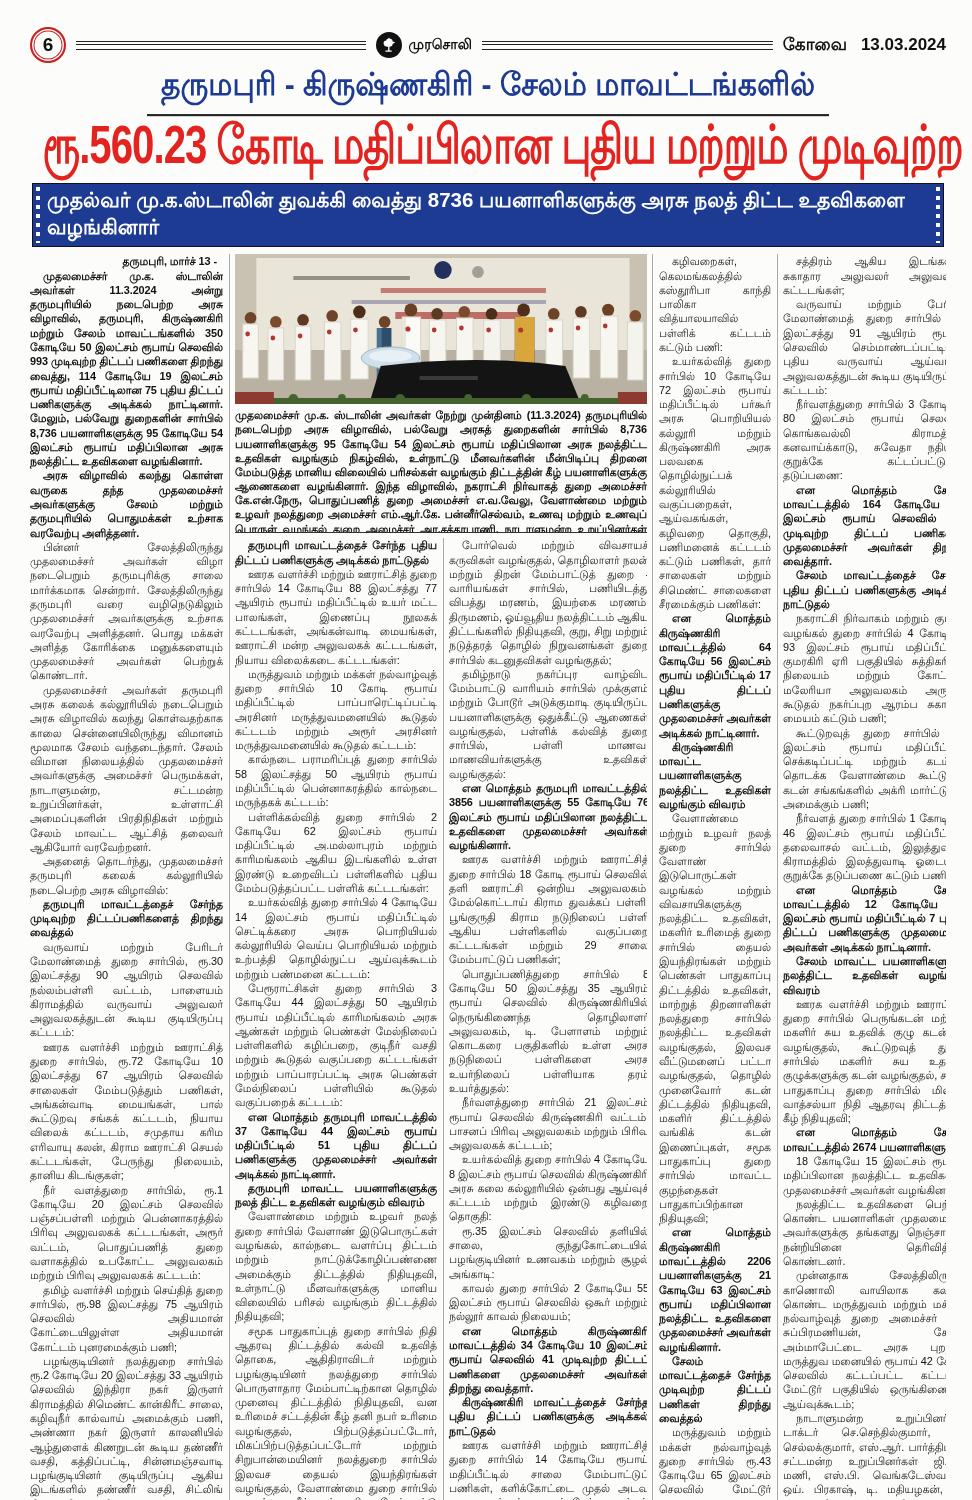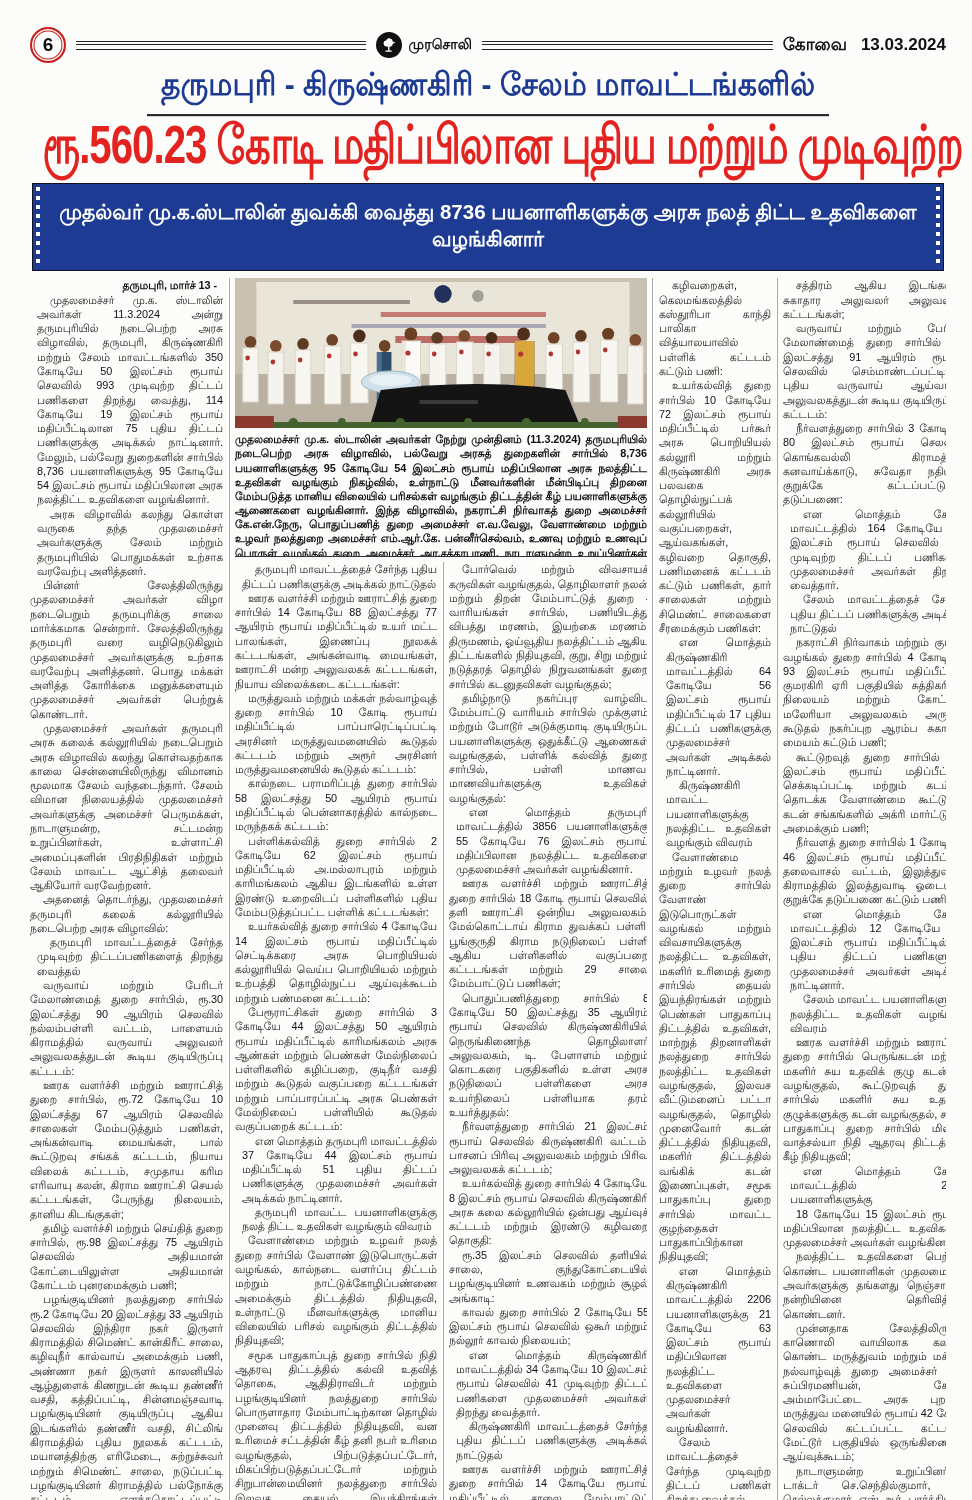--- a/index.html
+++ b/index.html
@@ -30,32 +30,32 @@
     display:inline-block;color:#1d3b92;font-weight:800;font-size:30px;
     border-bottom:2px solid #222;padding:0 14px 7px;transform:scaleY(1.05);
   }
   .mainhead{
     margin:8px 0 0;text-align:center;color:#e32320;font-weight:900;
     font-size:41px;line-height:1.08;letter-spacing:-1px;white-space:nowrap;
   }
   .mainhead span{display:inline-block;transform:scale(.98,1.3);transform-origin:center;}
   .subbar{
     margin:16px 2px 0;background:#1d3b92;border:1.6px solid #101020;color:#fff;
-    text-align:center;font-weight:700;font-size:20.5px;padding:16px 14px;position:relative;
+    font-weight:700;font-size:20.5px;padding:4px 14px;position:relative;
   }
   .subbar:before,.subbar:after{
     content:"";position:absolute;top:3px;bottom:3px;width:4px;
     background:repeating-linear-gradient(#fff 0 4px,transparent 4px 9px);
   }
   .subbar:before{left:3px;} .subbar:after{right:3px;}
   
   .bodyflex{display:flex;margin-top:7px;height:1252px;overflow:hidden;}
   .col{overflow:hidden;font-size:10.9px;line-height:1.31;letter-spacing:-.1px;}
   .col p{margin:0;text-align:justify;text-indent:13px;}
-  .col p.b{font-weight:400;margin-left:7px;}
+  .col p.b{font-weight:700;}
   .col p.dl{font-weight:700;text-align:right;text-indent:0;padding-right:6px;}
   .c1{width:193px;flex:0 0 auto;}
   .mid{width:424px;flex:0 0 auto;margin:0 6px;padding:0 5px;border-left:1px solid #aaa;border-right:1px solid #aaa;box-sizing:border-box;display:flex;flex-direction:column;}
   .photo{margin:0;height:150px;background:#c9c3b4;position:relative;overflow:hidden;flex:0 0 auto;}
   .photo svg{display:block;width:100%;height:100%;}
   .caption{
     flex:0 0 auto;height:120px;overflow:hidden;margin-top:4px;padding-bottom:4px;
     border-bottom:1.4px solid #333;font-size:10.9px;font-weight:600;line-height:1.3;text-align:justify;letter-spacing:-.1px;
   }
   .midcols{flex:1;display:flex;margin-top:5px;overflow:hidden;}
@@ -106,20 +106,21 @@
     <div class="col c1">
         <p class="dl">தருமபுரி, மார்ச் 13 -</p>
         <p class="b">முதலமைச்சர் மு.க. ஸ்டாலின் அவர்கள் 11.3.2024 அன்று தருமபுரியில் நடைபெற்ற அரசு விழாவில், தருமபுரி, கிருஷ்ணகிரி மற்றும் சேலம் மாவட்டங்களில் 350 கோடியே 50 இலட்சம் ரூபாய் செலவில் 993 முடிவுற்ற திட்டப் பணிகளை திறந்து வைத்து, 114 கோடியே 19 இலட்சம் ரூபாய் மதிப்பீட்டிலான 75 புதிய திட்டப் பணிகளுக்கு அடிக்கல் நாட்டினார். மேலும், பல்வேறு துறைகளின் சார்பில் 8,736 பயனாளிகளுக்கு 95 கோடியே 54 இலட்சம் ரூபாய் மதிப்பிலான அரசு நலத்திட்ட உதவிகளை வழங்கினார்.</p>
         <p class="b">அரசு விழாவில் கலந்து கொள்ள வருகை தந்த முதலமைச்சர் அவர்களுக்கு சேலம் மற்றும் தருமபுரியில் பொதுமக்கள் உற்சாக வரவேற்பு அளித்தனர்.</p>
         <p>பின்னர் சேலத்திலிருந்து முதலமைச்சர் அவர்கள் விழா நடைபெறும் தருமபுரிக்கு சாலை மார்க்கமாக சென்றார். சேலத்திலிருந்து தருமபுரி வரை வழிநெடுகிலும் முதலமைச்சர் அவர்களுக்கு உற்சாக வரவேற்பு அளித்தனர். பொது மக்கள் அளித்த கோரிக்கை மனுக்களையும் முதலமைச்சர் அவர்கள் பெற்றுக் கொண்டார்.</p>
         <p>முதலமைச்சர் அவர்கள் தருமபுரி அரசு கலைக் கல்லூரியில் நடைபெறும் அரசு விழாவில் கலந்து கொள்வதற்காக காலை சென்னையிலிருந்து விமானம் மூலமாக சேலம் வந்தடைந்தார். சேலம் விமான நிலையத்தில் முதலமைச்சர் அவர்களுக்கு அமைச்சர் பெருமக்கள், நாடாளுமன்ற, சட்டமன்ற உறுப்பினர்கள், உள்ளாட்சி அமைப்புகளின் பிரதிநிதிகள் மற்றும் சேலம் மாவட்ட ஆட்சித் தலைவர் ஆகியோர் வரவேற்றனர்.</p>
         <p>அதனைத் தொடர்ந்து, முதலமைச்சர் தருமபுரி கலைக் கல்லூரியில் நடைபெற்ற அரசு விழாவில்:</p>
         <p class="b">தருமபுரி மாவட்டத்தைச் சேர்ந்த முடிவுற்ற திட்டப்பணிகளைத் திறந்து வைத்தல்</p>
         <p>வருவாய் மற்றும் பேரிடர் மேலாண்மைத் துறை சார்பில், ரூ.30 இலட்சத்து 90 ஆயிரம் செலவில் நல்லம்பள்ளி வட்டம், பாளையம் கிராமத்தில் வருவாய் அலுவலர் அலுவலகத்துடன் கூடிய குடியிருப்பு கட்டடம்:</p>
         <p>ஊரக வளர்ச்சி மற்றும் ஊராட்சித் துறை சார்பில், ரூ.72 கோடியே 10 இலட்சத்து 67 ஆயிரம் செலவில் சாலைகள் மேம்படுத்தும் பணிகள், அங்கன்வாடி மையங்கள், பால் கூட்டுறவு சங்கக் கட்டடம், நியாய விலைக் கட்டடம், சமுதாய கரிம எரிவாயு கலன், கிராம ஊராட்சி செயல் கட்டடங்கள், பேருந்து நிலையம், தானிய கிடங்குகள்;</p>
+        <p>நீர் வளத்துறை சார்பில், ரூ.1 கோடியே 20 இலட்சம் செலவில் பஞ்சப்பள்ளி மற்றும் பென்னாகரத்தில் பிரிவு அலுவலகக் கட்டடங்கள், அரூர் வட்டம், பொதுப்பணித் துறை வளாகத்தில் உபகோட்ட அலுவலகம் மற்றும் பிரிவு அலுவலகக் கட்டடம்:</p>
         <p>தமிழ் வளர்ச்சி மற்றும் செய்தித் துறை சார்பில், ரூ.98 இலட்சத்து 75 ஆயிரம் செலவில் அதியமான் கோட்டையிலுள்ள அதியமான் கோட்டம் புனரமைக்கும் பணி;</p>
         <p>பழங்குடியினர் நலத்துறை சார்பில் ரூ.2 கோடியே 20 இலட்சத்து 33 ஆயிரம் செலவில் இந்திரா நகர் இருளர் கிராமத்தில் சிமெண்ட் கான்கிரீட் சாலை, கழிவுநீர் கால்வாய் அமைக்கும் பணி, அண்ணா நகர் இருளர் காலனியில் ஆழ்துளைக் கிணறுடன் கூடிய தண்ணீர் வசதி, கத்திப்பட்டி, சின்னமஞ்சவாடி பழங்குடியினர் குடியிருப்பு ஆகிய இடங்களில் தண்ணீர் வசதி, சிட்லிங் கிராமத்தில் புதிய நூலகக் கட்டடம், மயானத்திற்கு எரிமேடை, சுற்றுச்சுவர் மற்றும் சிமெண்ட் சாலை, நடுப்பட்டி பழங்குடியினர் கிராமத்தில் பல்நோக்கு கட்டடம், எளந்தகொட்டப்பட்டி பழங்குடியினர் குடியிருப்பில் தடுப்புச்சுவர்;</p>
       </div>
 
     <div class="mid">
       <figure class="photo">
         <svg viewBox="0 0 424 150" preserveAspectRatio="none">
           <rect width="424" height="150" fill="#c9c2b2"></rect>
           <rect x="22" y="4" width="384" height="92" fill="#eae5d9"></rect>
           <rect x="60" y="22" width="120" height="4" fill="#9a8f86"></rect>

